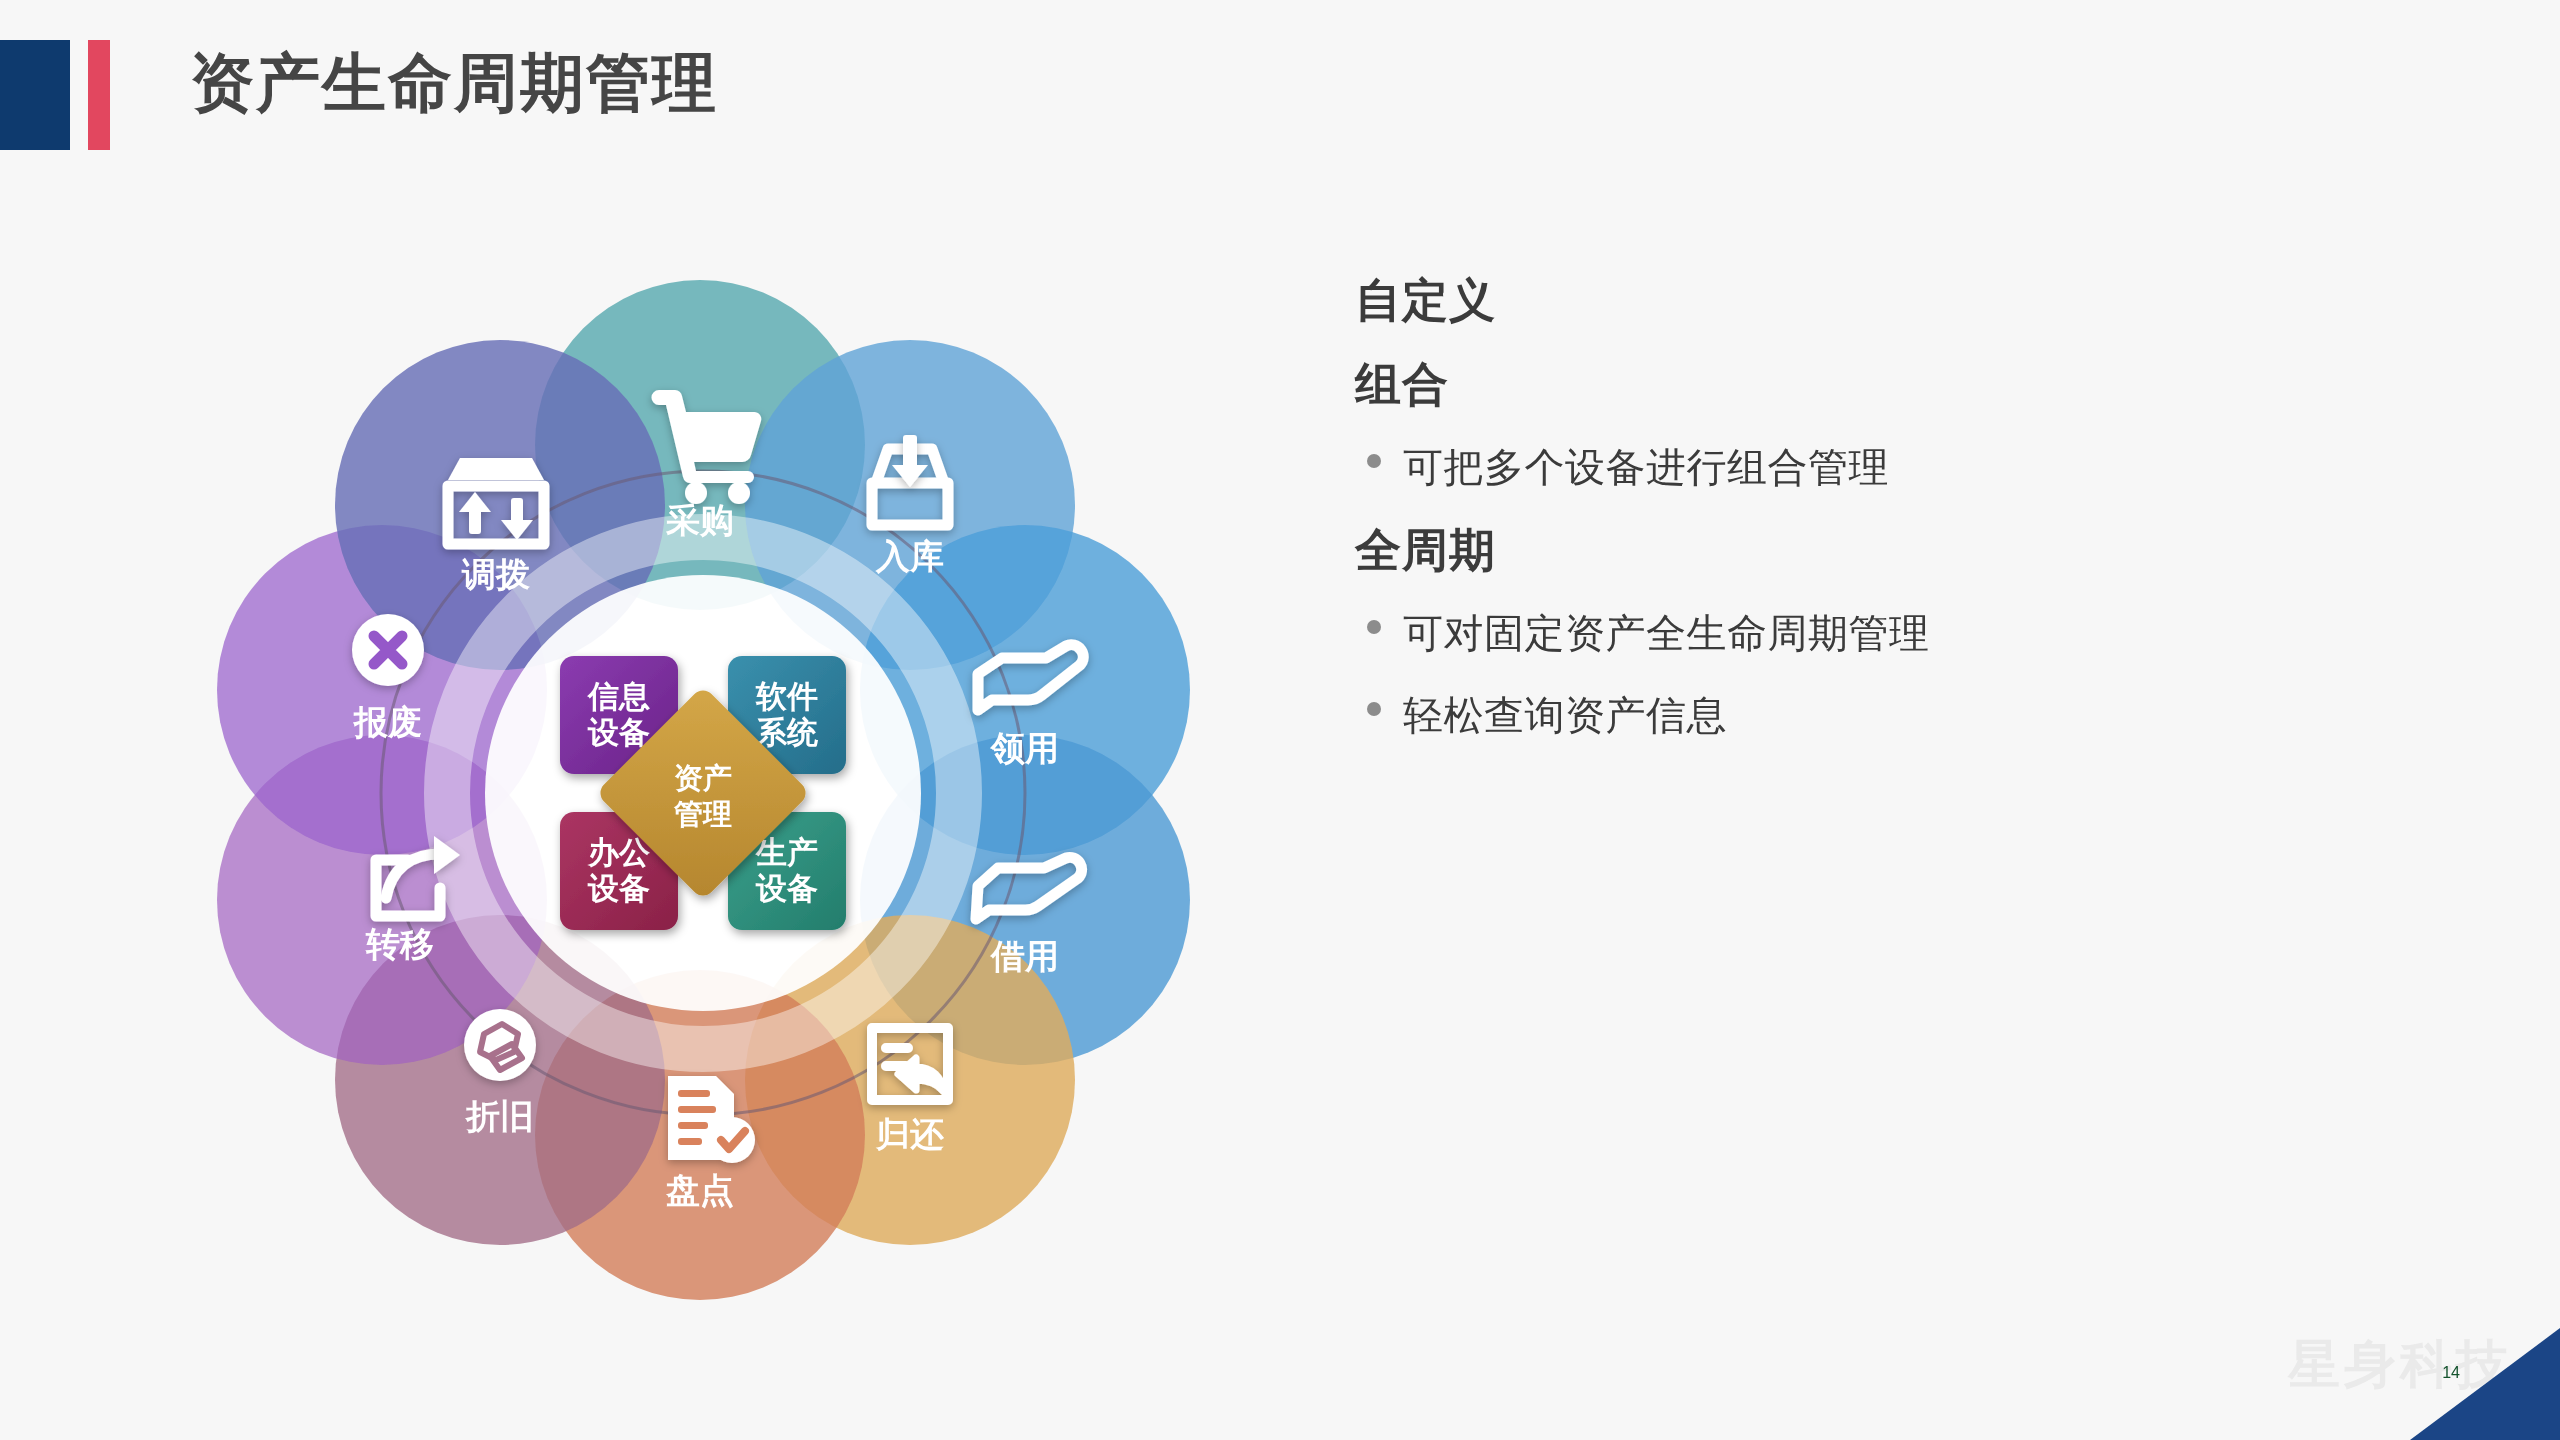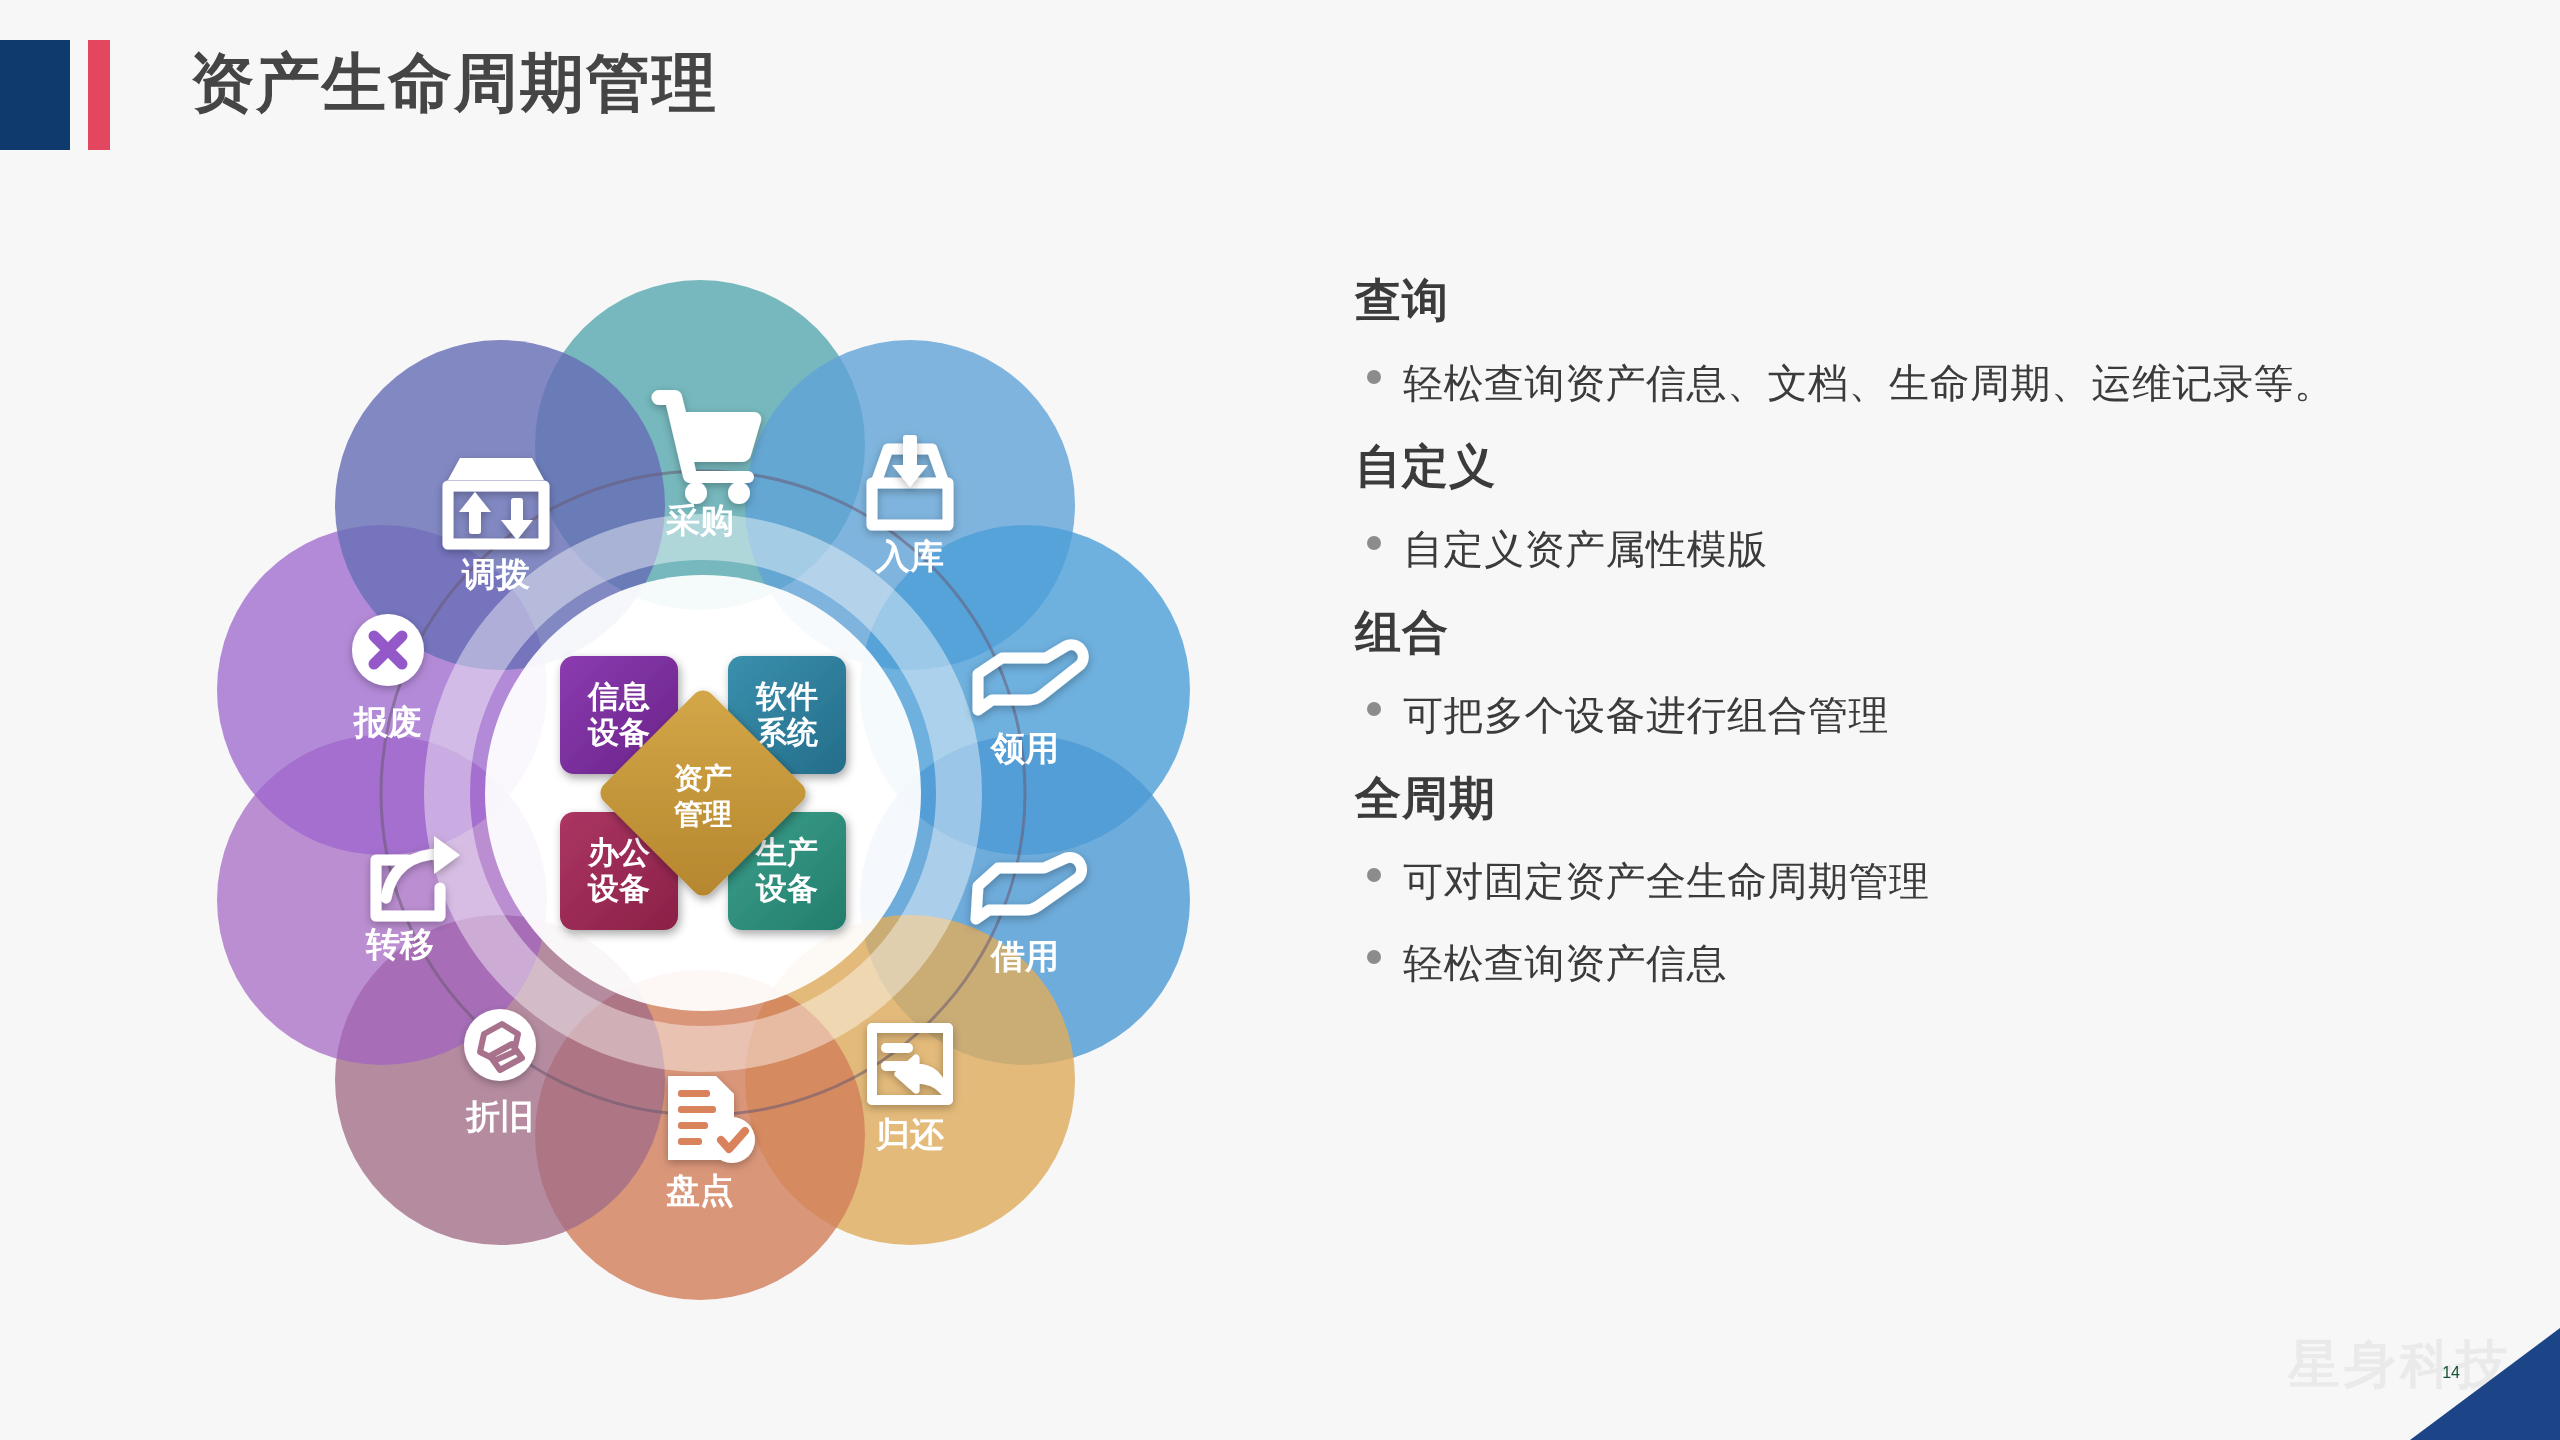--- a/index.html
+++ b/index.html
@@ -264,37 +264,24 @@
         <rect x="361" y="248" width="12" height="26" rx="3"></rect>
         <path d="M351 270 l16 20 l16 -20 z"></path>
       </g>
     </g>
     <text class="petal-label" x="346" y="336">调拨</text>
   </svg>
 </div>
 
 <div id="content">
 
-  <div class="sec">
-    <div class="sec-head">查询</div>
-    <ul class="bullets">
-      <li class="bullet">
-        <span class="bullet-dot"></span>
-        <span class="bullet-text"> 轻松查询资产信息、文档、生命周期、运维记录等。</span>
-      </li>
-    </ul>
-  </div>
 
   <div class="sec">
     <div class="sec-head">自定义</div>
     <ul class="bullets">
-      <li class="bullet">
-        <span class="bullet-dot"></span>
-        <span class="bullet-text">自定义资产属性模版</span>
-      </li>
     </ul>
   </div>
 
   <div class="sec">
     <div class="sec-head">组合</div>
     <ul class="bullets">
       <li class="bullet">
         <span class="bullet-dot"></span>
         <span class="bullet-text">可把多个设备进行组合管理</span>
       </li>

